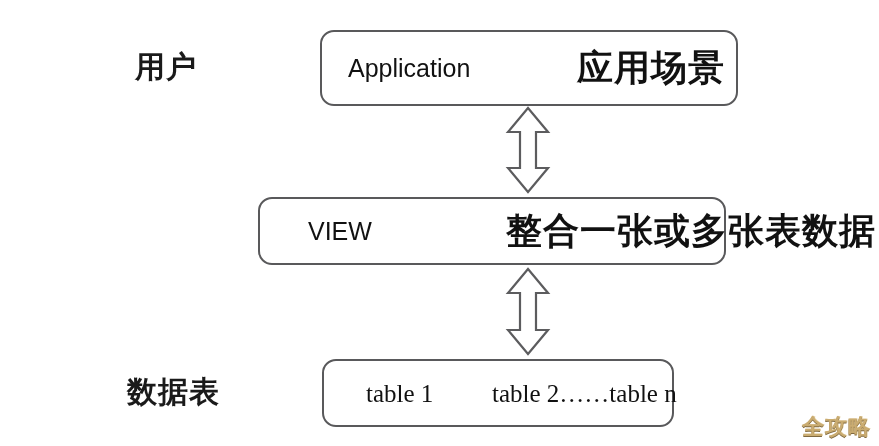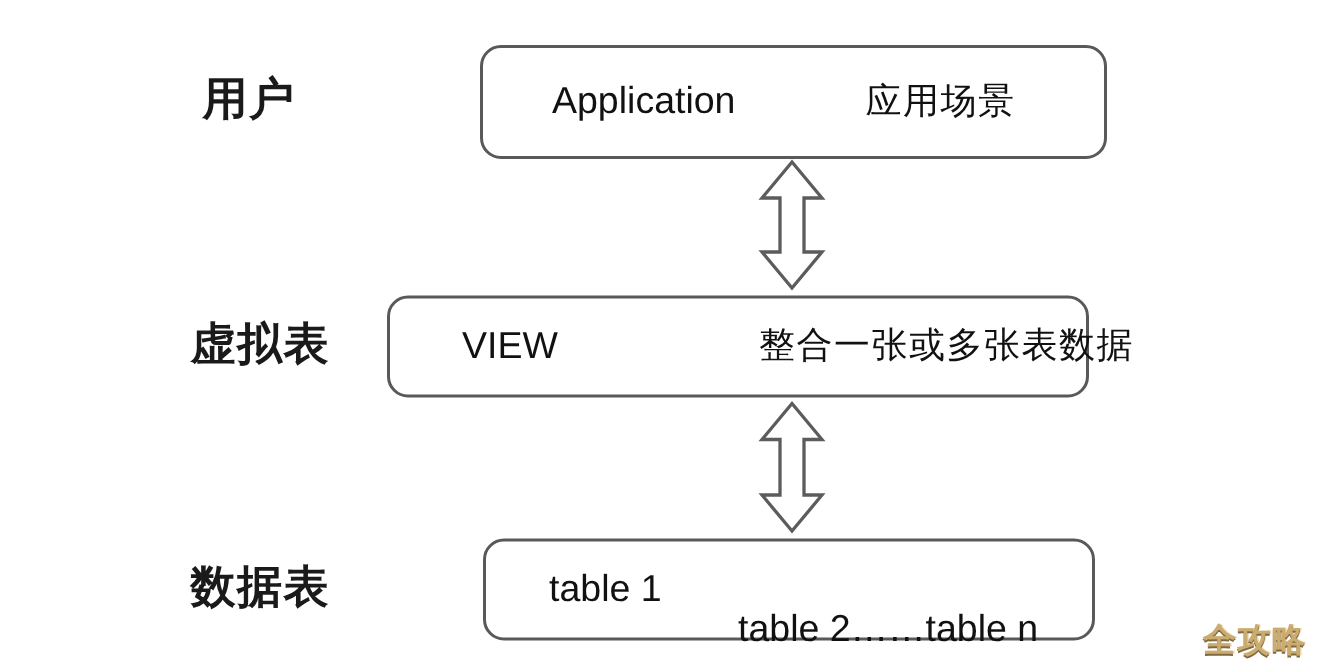--- a/index.html
+++ b/index.html
@@ -43,39 +43,39 @@
   #box-application {
     left: 320px;  top: 30px;
     width: 418px; height: 76px;
   }
   #box-view {
     left: 258px;  top: 197px;
     width: 468px; height: 68px;
   }
   #box-tables {
     left: 322px;  top: 359px;
-    width: 408px; height: 68px;
+    width: 352px; height: 68px; font-family: Liberation Serif, serif;
   }
 
   .node-text {
     position: absolute;
     color: #111111;
     white-space: nowrap;
     line-height: 1;
   }
   .latin { font-size: 25px; font-weight: 400; letter-spacing: 0px; }
-  .cjk   { font-size: 24px; font-weight: 400; letter-spacing: 1px; }
+  .cjk   { font-size: 36px; font-weight: 700; letter-spacing: 1px; }
 
   
-  #txt-application { left: 46px;  top: 50%; transform: translateY(-50%); text-align: right; }
+  #txt-application { left: 26px;  top: 50%; transform: translateY(-50%); text-align: right; }
   #txt-scene       { left: 255px; top: 50%; transform: translateY(-50%); }
   #txt-view        { left: 48px;  top: 50%; transform: translateY(-50%); }
   #txt-integrate   { left: 198px; top: 50%; transform: translateY(-50%); margin-left: 48px; }
   #txt-table1      { left: 42px;  top: 50%; transform: translateY(-50%); }
-  #txt-tablen      { left: 168px; top: 50%; transform: translateY(-50%); margin-top: 27px; }
+  #txt-tablen      { left: 168px; top: 50%; transform: translateY(-50%); }
 
   
   .arrow-connector {
     position: absolute;
     width: 46px;
   }
   #arrow-app-view  { left: 505px; top: 106px; height: 88px; }
   #arrow-view-tbl  { left: 505px; top: 267px; height: 89px; }
   .arrow-connector svg { display: block; width: 100%; height: 100%; }
 
@@ -105,21 +105,20 @@
     <span id="txt-application" class="node-text latin">Application</span>
     <span id="txt-scene" class="node-text cjk">应用场景</span>
   </div>
 
   <div id="arrow-app-view" class="arrow-connector">
     <svg viewBox="0 0 46 88" preserveAspectRatio="none">
       <polygon points="23,2 43,26 31,26 31,62 43,62 23,86 3,62 15,62 15,26 3,26" fill="#ffffff" stroke="#5c5c5e" stroke-width="2.2" stroke-linejoin="miter"></polygon>
     </svg>
   </div>
 
-  <div id="label-view" class="row-label">虚拟表</div>
 
   <div id="box-view" class="node-box">
     <span id="txt-view" class="node-text latin">VIEW</span>
     <span id="txt-integrate" class="node-text cjk">整合一张或多张表数据</span>
   </div>
 
   <div id="arrow-view-tbl" class="arrow-connector">
     <svg viewBox="0 0 46 89" preserveAspectRatio="none">
       <polygon points="23,2 43,26 31,26 31,63 43,63 23,87 3,63 15,63 15,26 3,26" fill="#ffffff" stroke="#5c5c5e" stroke-width="2.2" stroke-linejoin="miter"></polygon>
     </svg>

